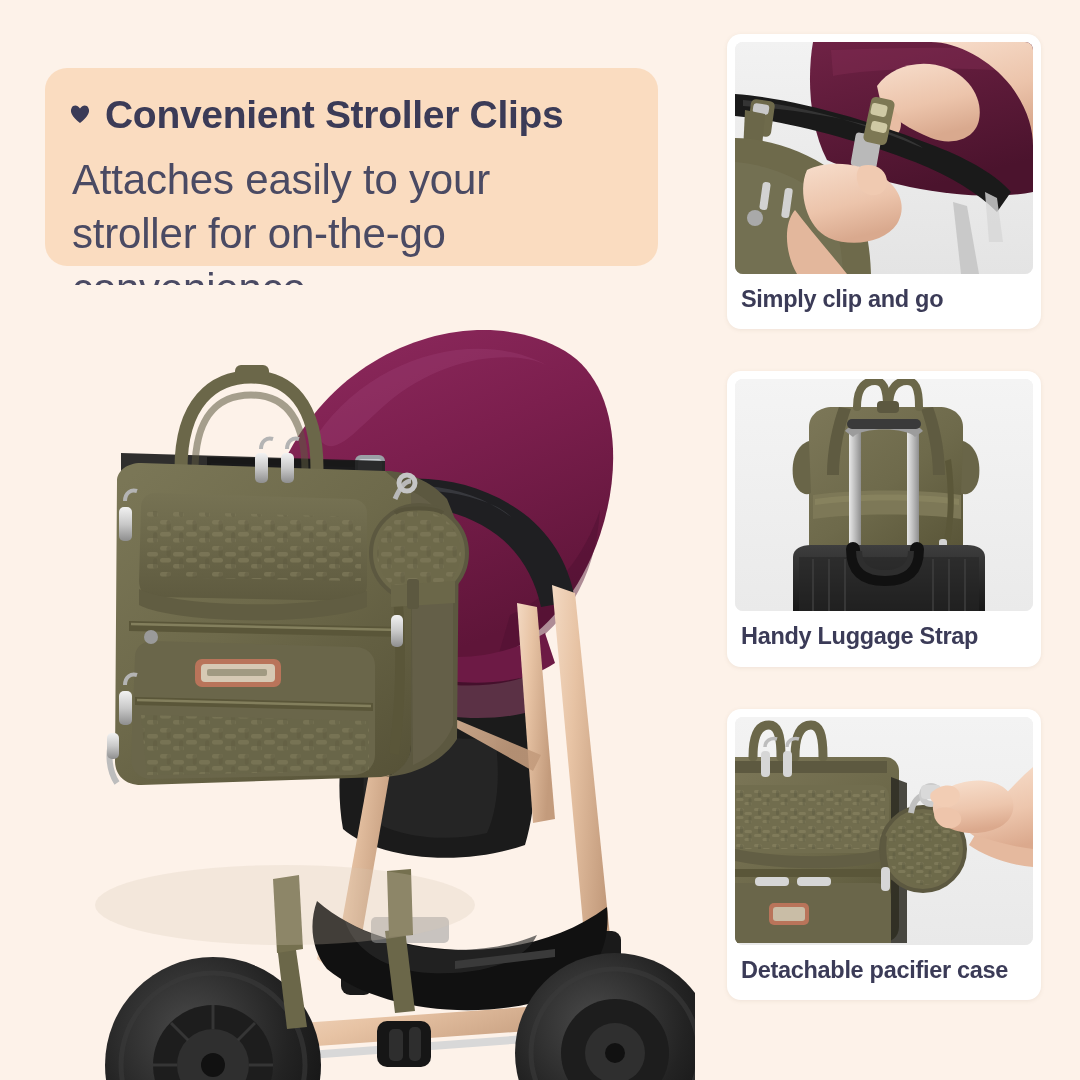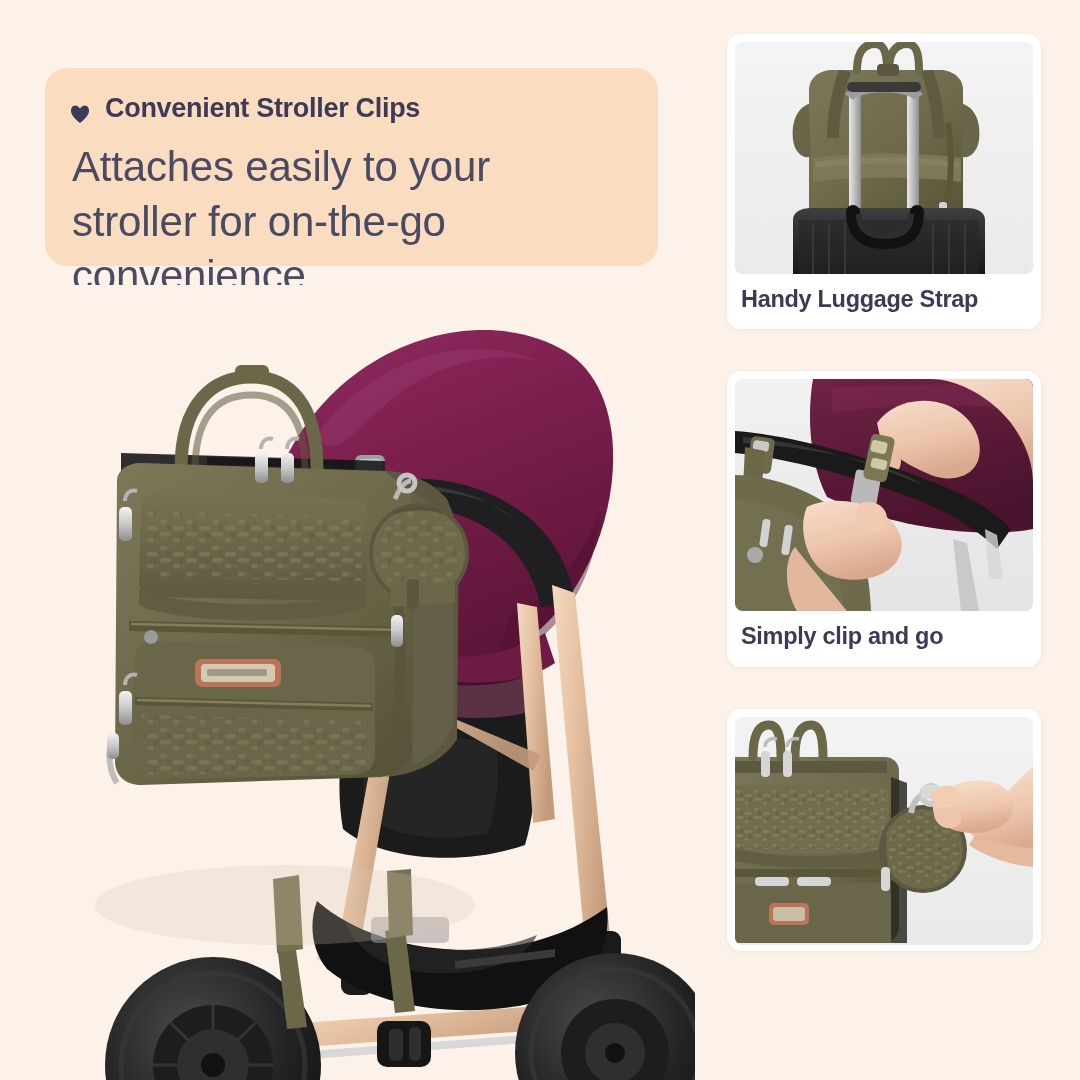--- a/index.html
+++ b/index.html
@@ -38,21 +38,21 @@
     align-items: flex-start;
     gap: 14px;
   }
   .heart-icon {
     flex: 0 0 auto;
     margin-top: 10px;
     line-height: 1;
   }
   .heart-icon svg { display: block; }
   .headline-title {
-    font-size: 27px;
+    font-size: 39px;
     font-weight: bold;
     color: #3b3b57;
     letter-spacing: -0.3px;
     line-height: 1.1;
     white-space: nowrap;
   }
   .headline-sub {
     margin: 16px 0 0 3px;
     font-size: 42px;
     color: #4a4a63;
@@ -313,20 +313,84 @@
 
       <path d="M58 452 C 52 468, 54 486, 62 498" stroke="#bdbdbd" stroke-width="6" fill="none"></path>
       <rect x="52" y="448" width="12" height="26" rx="5" fill="url(#silverG)"></rect>
 
       <circle cx="96" cy="352" r="7" fill="#9a9a9a"></circle>
     </svg>
   </div>
 
   <div class="cards">
 
+    <div class="feature-card card-1">
+      <div class="card-photo">
+        <svg viewBox="0 0 298 232" preserveAspectRatio="xMidYMid slice" aria-hidden="true">
+          <defs>
+            <linearGradient id="c1bg" x1="0" y1="0" x2="0" y2="1">
+              <stop offset="0%" stop-color="#f2f2f2"></stop>
+              <stop offset="100%" stop-color="#e4e4e4"></stop>
+            </linearGradient>
+            <linearGradient id="skin1" x1="0" y1="0" x2="0.3" y2="1">
+              <stop offset="0%" stop-color="#f7ddcb"></stop>
+              <stop offset="60%" stop-color="#ecc4ab"></stop>
+              <stop offset="100%" stop-color="#d9a98e"></stop>
+            </linearGradient>
+            <linearGradient id="maroon1" x1="0" y1="0" x2="0.4" y2="1">
+              <stop offset="0%" stop-color="#6f2245"></stop>
+              <stop offset="100%" stop-color="#4b132d"></stop>
+            </linearGradient>
+          </defs>
+          <rect width="298" height="232" fill="url(#c1bg)"></rect>
+
+          <path d="M78 0 L 298 0 L 298 150 C 250 160, 160 150, 92 118 C 74 84, 72 34, 78 0 Z" fill="url(#maroon1)"></path>
+          <path d="M96 8 C 150 6, 230 4, 290 8 L 290 30 C 220 24, 140 26, 98 34 Z" fill="#8a3159" opacity="0.35"></path>
+
+          <path d="M196 0 C 222 0, 256 18, 276 44 C 292 66, 298 86, 298 104 L 298 0 Z" fill="url(#skin1)"></path>
+
+          <path d="M142 44 C 156 24, 186 16, 212 26 C 236 36, 248 58, 244 78
+                   C 240 98, 216 104, 196 96 C 176 88, 156 76, 146 62 Z" fill="url(#skin1)"></path>
+          <path d="M140 62 C 136 74, 140 88, 150 94 C 158 98, 166 92, 166 82 C 166 72, 152 60, 140 62 Z" fill="#e8bda3"></path>
+
+          <path d="M0 52 C 60 56, 140 80, 200 104 C 236 118, 262 134, 276 150
+                   L 262 170 C 244 152, 216 134, 180 120 C 124 98, 48 78, 0 74 Z" fill="#1a1a1a"></path>
+          <path d="M8 58 C 64 62, 132 82, 188 106 C 170 92, 106 70, 8 64 Z" fill="#4a4a4a" opacity="0.55"></path>
+
+          <rect x="118" y="92" width="26" height="34" rx="4" fill="#b9b9b9" transform="rotate(10 131 109)"></rect>
+
+          <rect x="132" y="56" width="24" height="46" rx="5" fill="#7d7854" transform="rotate(12 144 79)"></rect>
+          <rect x="136" y="62" width="16" height="12" rx="3" fill="#cfc9a4" transform="rotate(12 144 68)"></rect>
+          <rect x="136" y="80" width="16" height="10" rx="3" fill="#cfc9a4" transform="rotate(12 144 85)"></rect>
+
+          <rect x="14" y="58" width="24" height="36" rx="5" fill="#6e6a4b" transform="rotate(8 26 76)"></rect>
+          <rect x="18" y="62" width="16" height="10" rx="3" fill="#c9c9c9" transform="rotate(8 26 67)"></rect>
+          <path d="M10 68 L 30 72 L 26 116 L 8 110 Z" fill="#6b6749"></path>
+
+          <path d="M0 96 C 30 96, 70 108, 96 128 C 120 146, 134 176, 136 232 L 0 232 Z" fill="#6e6a4b"></path>
+          <path d="M0 120 C 26 122, 56 132, 78 148 C 96 162, 106 190, 108 232 L 0 232 Z" fill="#78745a" opacity="0.55"></path>
+
+          <g fill="#d2d2d2">
+            <rect x="26" y="140" width="8" height="28" rx="3" transform="rotate(8 30 154)"></rect>
+            <rect x="48" y="146" width="8" height="30" rx="3" transform="rotate(8 52 161)"></rect>
+          </g>
+          <circle cx="20" cy="176" r="8" fill="#a9a9a9"></circle>
+
+          <path d="M72 128 C 92 118, 124 120, 146 134 C 166 146, 172 166, 162 182
+                   C 150 200, 118 206, 94 196 C 72 186, 62 150, 72 128 Z" fill="url(#skin1)"></path>
+          <path d="M126 124 C 140 120, 152 128, 152 140 C 152 150, 142 156, 132 152 C 122 148, 118 130, 126 124 Z" fill="#f0cab1"></path>
+          <path d="M60 168 C 72 184, 96 212, 112 232 L 62 232 C 50 212, 48 182, 60 168 Z" fill="#e3b79c"></path>
+
+          <path d="M218 160 L 232 164 L 244 232 L 226 232 Z" fill="#c9c9c9"></path>
+          <path d="M250 150 L 262 156 L 268 200 L 254 200 Z" fill="#d7d7d7" opacity="0.8"></path>
+        </svg>
+      </div>
+      <div class="card-caption">Simply clip and go</div>
+    </div>
+
     <div class="feature-card card-2">
       <div class="card-photo">
         <svg viewBox="0 0 298 232" preserveAspectRatio="xMidYMid slice" aria-hidden="true">
           <defs>
             <linearGradient id="c2bg" x1="0" y1="0" x2="0" y2="1">
               <stop offset="0%" stop-color="#f4f4f4"></stop>
               <stop offset="100%" stop-color="#eaeaea"></stop>
             </linearGradient>
             <linearGradient id="bagG3" x1="0.1" y1="0" x2="0.9" y2="1">
               <stop offset="0%" stop-color="#7b7657"></stop>
@@ -381,84 +445,20 @@
             <line x1="198" y1="180" x2="198" y2="232"></line>
             <line x1="214" y1="180" x2="214" y2="232"></line>
             <line x1="230" y1="180" x2="230" y2="232"></line>
           </g>
 
           <path d="M118 170 C 118 192, 130 200, 150 200 C 170 200, 182 192, 182 170" fill="none" stroke="#111" stroke-width="14" stroke-linecap="round"></path>
           <path d="M124 172 C 124 188, 134 194, 150 194 C 166 194, 176 188, 176 172" fill="none" stroke="#2e2e2e" stroke-width="6"></path>
         </svg>
       </div>
       <div class="card-caption">Handy Luggage Strap</div>
-    </div>
-
-    <div class="feature-card card-1">
-      <div class="card-photo">
-        <svg viewBox="0 0 298 232" preserveAspectRatio="xMidYMid slice" aria-hidden="true">
-          <defs>
-            <linearGradient id="c1bg" x1="0" y1="0" x2="0" y2="1">
-              <stop offset="0%" stop-color="#f2f2f2"></stop>
-              <stop offset="100%" stop-color="#e4e4e4"></stop>
-            </linearGradient>
-            <linearGradient id="skin1" x1="0" y1="0" x2="0.3" y2="1">
-              <stop offset="0%" stop-color="#f7ddcb"></stop>
-              <stop offset="60%" stop-color="#ecc4ab"></stop>
-              <stop offset="100%" stop-color="#d9a98e"></stop>
-            </linearGradient>
-            <linearGradient id="maroon1" x1="0" y1="0" x2="0.4" y2="1">
-              <stop offset="0%" stop-color="#6f2245"></stop>
-              <stop offset="100%" stop-color="#4b132d"></stop>
-            </linearGradient>
-          </defs>
-          <rect width="298" height="232" fill="url(#c1bg)"></rect>
-
-          <path d="M78 0 L 298 0 L 298 150 C 250 160, 160 150, 92 118 C 74 84, 72 34, 78 0 Z" fill="url(#maroon1)"></path>
-          <path d="M96 8 C 150 6, 230 4, 290 8 L 290 30 C 220 24, 140 26, 98 34 Z" fill="#8a3159" opacity="0.35"></path>
-
-          <path d="M196 0 C 222 0, 256 18, 276 44 C 292 66, 298 86, 298 104 L 298 0 Z" fill="url(#skin1)"></path>
-
-          <path d="M142 44 C 156 24, 186 16, 212 26 C 236 36, 248 58, 244 78
-                   C 240 98, 216 104, 196 96 C 176 88, 156 76, 146 62 Z" fill="url(#skin1)"></path>
-          <path d="M140 62 C 136 74, 140 88, 150 94 C 158 98, 166 92, 166 82 C 166 72, 152 60, 140 62 Z" fill="#e8bda3"></path>
-
-          <path d="M0 52 C 60 56, 140 80, 200 104 C 236 118, 262 134, 276 150
-                   L 262 170 C 244 152, 216 134, 180 120 C 124 98, 48 78, 0 74 Z" fill="#1a1a1a"></path>
-          <path d="M8 58 C 64 62, 132 82, 188 106 C 170 92, 106 70, 8 64 Z" fill="#4a4a4a" opacity="0.55"></path>
-
-          <rect x="118" y="92" width="26" height="34" rx="4" fill="#b9b9b9" transform="rotate(10 131 109)"></rect>
-
-          <rect x="132" y="56" width="24" height="46" rx="5" fill="#7d7854" transform="rotate(12 144 79)"></rect>
-          <rect x="136" y="62" width="16" height="12" rx="3" fill="#cfc9a4" transform="rotate(12 144 68)"></rect>
-          <rect x="136" y="80" width="16" height="10" rx="3" fill="#cfc9a4" transform="rotate(12 144 85)"></rect>
-
-          <rect x="14" y="58" width="24" height="36" rx="5" fill="#6e6a4b" transform="rotate(8 26 76)"></rect>
-          <rect x="18" y="62" width="16" height="10" rx="3" fill="#c9c9c9" transform="rotate(8 26 67)"></rect>
-          <path d="M10 68 L 30 72 L 26 116 L 8 110 Z" fill="#6b6749"></path>
-
-          <path d="M0 96 C 30 96, 70 108, 96 128 C 120 146, 134 176, 136 232 L 0 232 Z" fill="#6e6a4b"></path>
-          <path d="M0 120 C 26 122, 56 132, 78 148 C 96 162, 106 190, 108 232 L 0 232 Z" fill="#78745a" opacity="0.55"></path>
-
-          <g fill="#d2d2d2">
-            <rect x="26" y="140" width="8" height="28" rx="3" transform="rotate(8 30 154)"></rect>
-            <rect x="48" y="146" width="8" height="30" rx="3" transform="rotate(8 52 161)"></rect>
-          </g>
-          <circle cx="20" cy="176" r="8" fill="#a9a9a9"></circle>
-
-          <path d="M72 128 C 92 118, 124 120, 146 134 C 166 146, 172 166, 162 182
-                   C 150 200, 118 206, 94 196 C 72 186, 62 150, 72 128 Z" fill="url(#skin1)"></path>
-          <path d="M126 124 C 140 120, 152 128, 152 140 C 152 150, 142 156, 132 152 C 122 148, 118 130, 126 124 Z" fill="#f0cab1"></path>
-          <path d="M60 168 C 72 184, 96 212, 112 232 L 62 232 C 50 212, 48 182, 60 168 Z" fill="#e3b79c"></path>
-
-          <path d="M218 160 L 232 164 L 244 232 L 226 232 Z" fill="#c9c9c9"></path>
-          <path d="M250 150 L 262 156 L 268 200 L 254 200 Z" fill="#d7d7d7" opacity="0.8"></path>
-        </svg>
-      </div>
-      <div class="card-caption">Simply clip and go</div>
     </div>
 
     <div class="feature-card card-3">
       <div class="card-photo">
         <svg viewBox="0 0 298 228" preserveAspectRatio="xMidYMid slice" aria-hidden="true">
           <defs>
             <linearGradient id="c3bg" x1="0" y1="0" x2="0" y2="1">
               <stop offset="0%" stop-color="#f3f3f3"></stop>
               <stop offset="100%" stop-color="#e9e9e9"></stop>
             </linearGradient>
@@ -526,16 +526,17 @@
           <rect x="186" y="68" width="20" height="14" rx="4" fill="#d9d9d9"></rect>
 
           <path d="M298 50 L 298 140 C 274 138, 250 128, 232 114 C 248 106, 270 74, 298 50 Z" fill="url(#skin3)"></path>
           <path d="M208 74 C 226 62, 252 60, 268 70 C 282 80, 282 98, 268 108
                    C 250 120, 220 118, 206 106 C 194 96, 196 82, 208 74 Z" fill="url(#skin3)"></path>
           <path d="M196 76 C 204 68, 216 66, 222 72 C 228 78, 224 88, 214 90 C 204 92, 192 84, 196 76 Z" fill="#f2cdb4"></path>
           <path d="M202 92 C 212 88, 224 92, 226 100 C 228 108, 218 114, 208 110 C 200 106, 196 96, 202 92 Z" fill="#eec5ab"></path>
           <path d="M240 118 C 258 124, 280 130, 298 132 L 298 150 C 272 148, 248 138, 234 128 Z" fill="#e5b99e"></path>
         </svg>
       </div>
+      <div class="card-caption">Detachable pacifier case</div>
     </div>
 
   </div>
 </div>
 
 </body></html>

